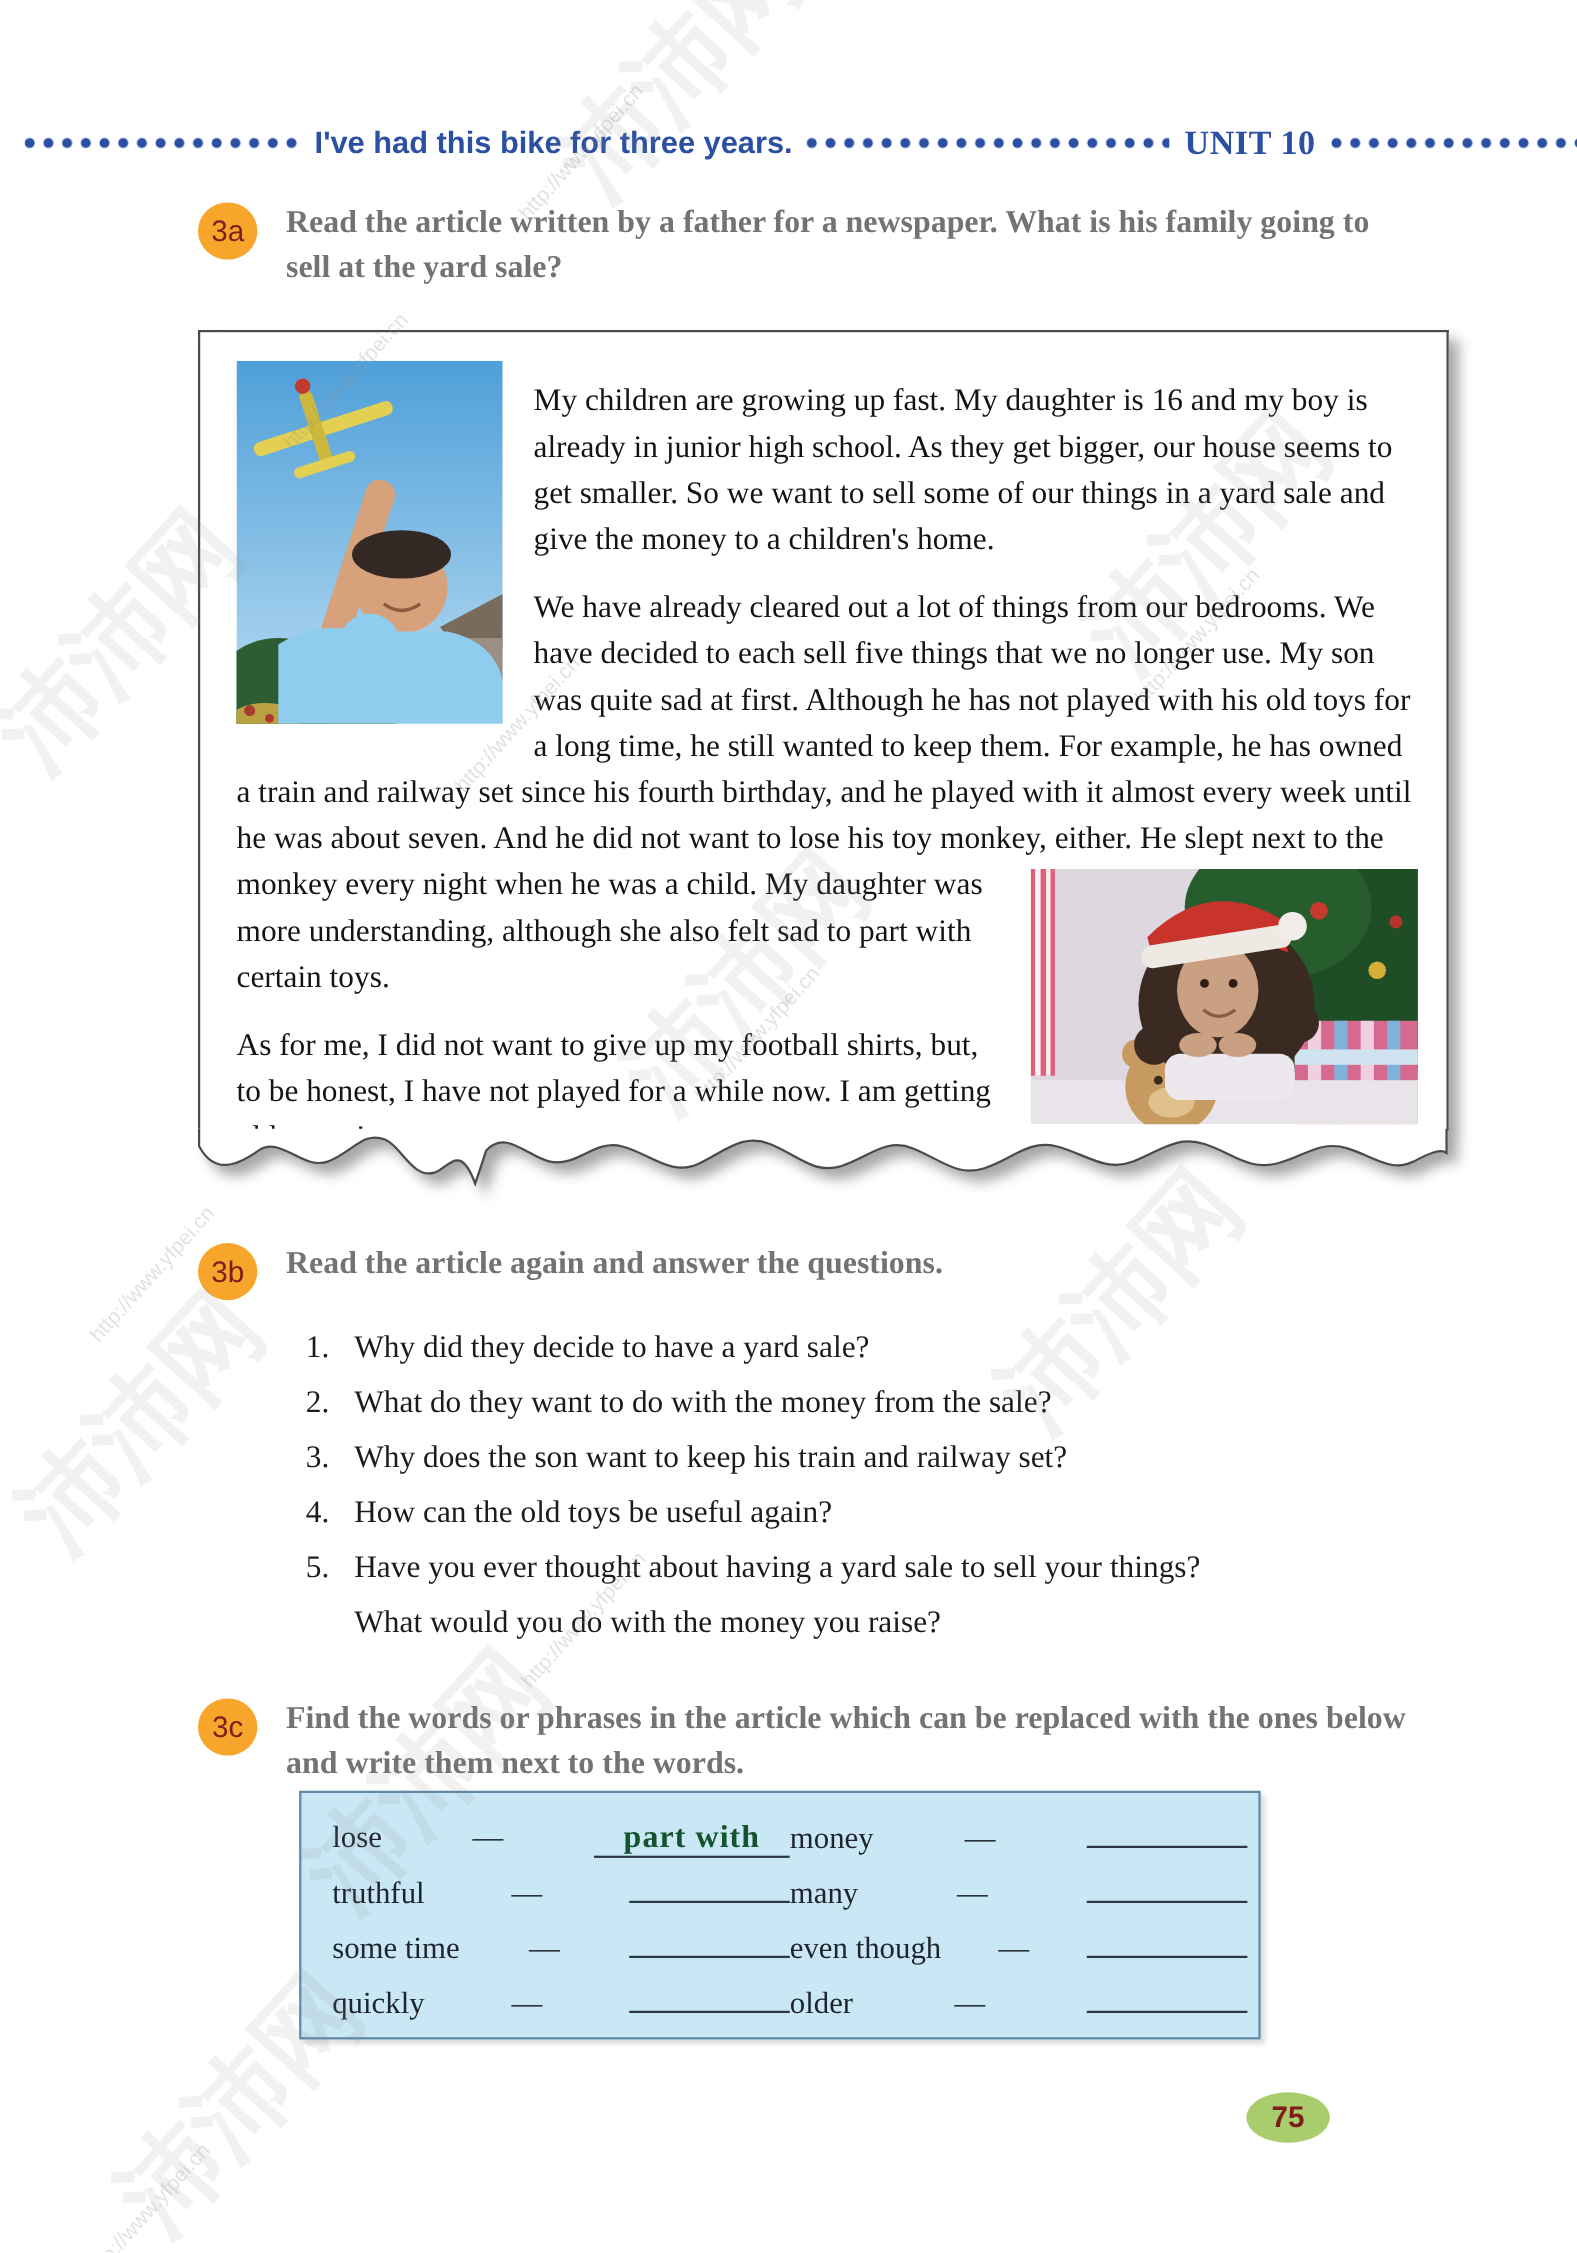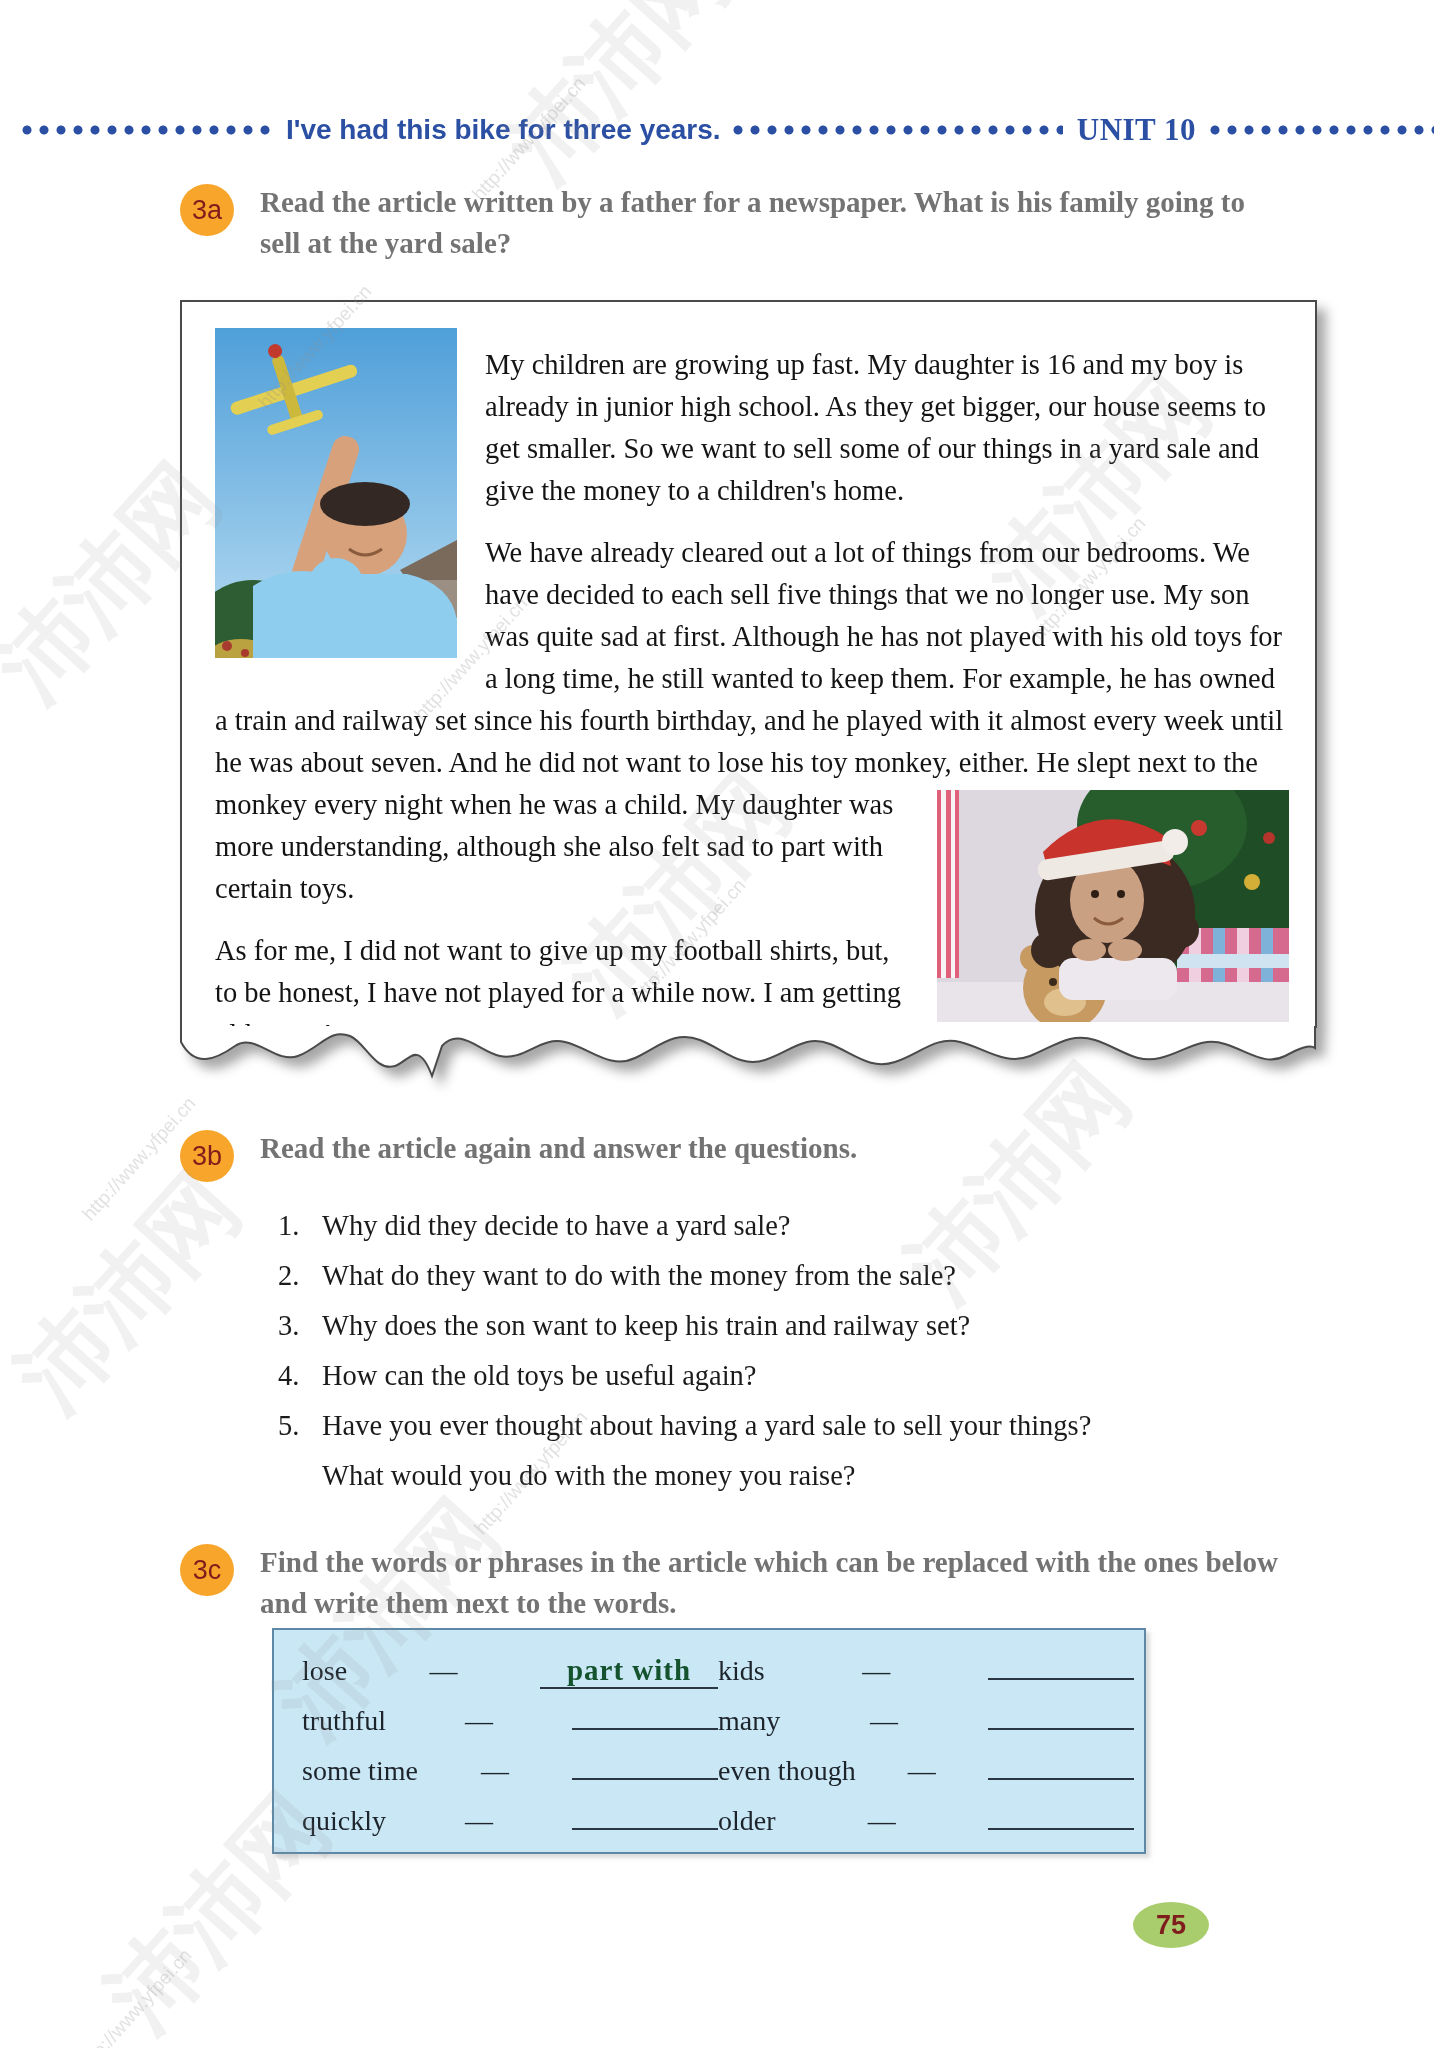--- a/index.html
+++ b/index.html
@@ -222,21 +222,21 @@
         <span class="blank"></span>
       </div>
       <div class="wb-row">
         <span>quickly</span>
         <span class="dash">—</span>
         <span class="blank"></span>
       </div>
     </div>
     <div class="wb-col">
       <div class="wb-row">
-        <span>kids</span>
+        <span>money</span>
         <span class="dash">—</span>
         <span class="blank"></span>
       </div>
       <div class="wb-row">
         <span>many</span>
         <span class="dash">—</span>
         <span class="blank"></span>
       </div>
       <div class="wb-row">
         <span>even though</span>

